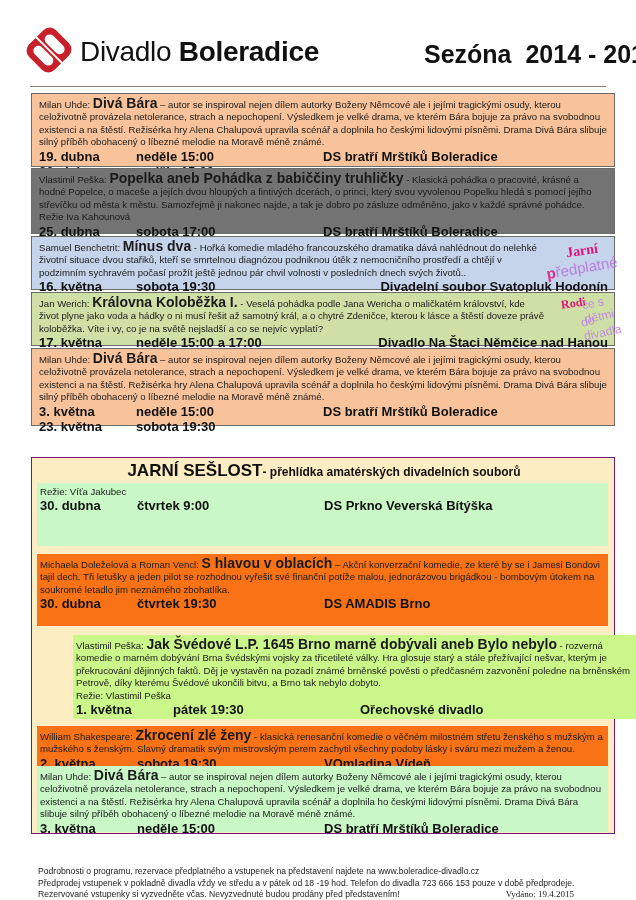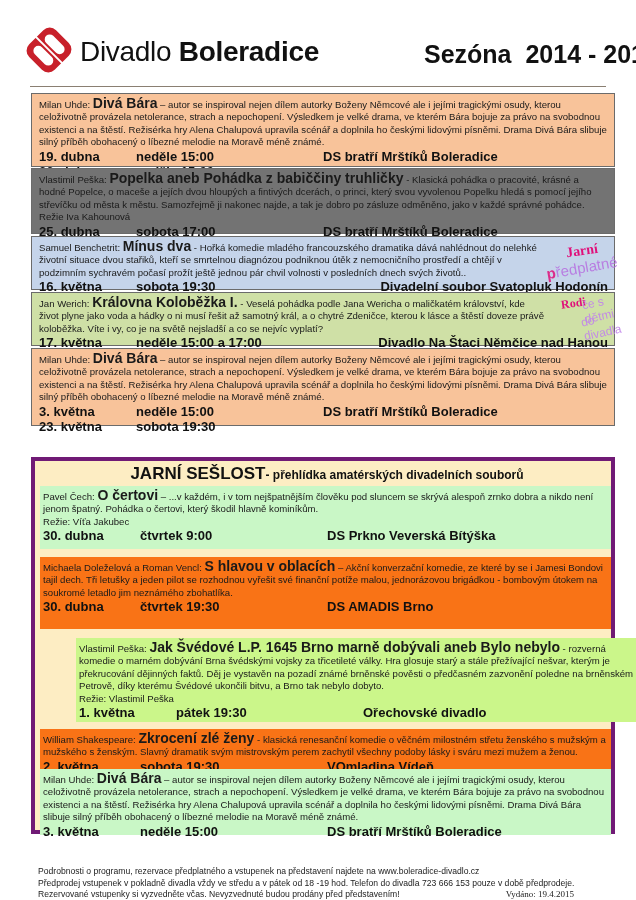--- a/index.html
+++ b/index.html
@@ -22,21 +22,21 @@
   .row { display: flex; font-size: 13px; font-weight: bold; line-height: 15px; color: #111; }
   .row .date { width: 97px; }
   .row .time { width: 187px; }
   .row .place { flex: 1; }
 
   .c-orange { background: #f8c39a; }
   .c-yellow { background: #737373; }
   .c-blue { background: #c5d4ea; }
   .c-olive { background: #cfe0a6; }
 
-  .festival { position: absolute; left: 31px; top: 457px; width: 584px; height: 377px; background: #fdedc3; border: 4px solid #701a75; }
+  .festival { position: absolute; left: 31px; top: 457px; width: 584px; height: 377px; background: #fdedc3; border: 1px solid #701a75; }
   .fest-title { position: absolute; left: 0; top: 3px; width: 584px; text-align: center; }
   .fest-title .big { font-size: 17px; font-weight: bold; }
   .fest-title .small { font-size: 12px; font-weight: bold; }
   .fbox { position: absolute; left: 5px; width: 571px; padding: 3px 3px 2px 3px; }
   .fbox .desc { font-size: 9.6px; line-height: 12.4px; color: #1a1a1a; }
   .fbox .title { font-size: 14px; font-weight: bold; }
   .c-mint { background: #c9f7c6; }
   .c-lime { background: #cbf68a; margin-left: 36px; }
   .c-lime2 { background: #f97316; }
 
@@ -144,21 +144,20 @@
 <div class="stamp s3">Rodi</div>
 <div class="stamp s4">če s dětmi</div>
 <div class="stamp s5">do divadla</div>
 
 <div class="festival">
   <div class="fest-title">
     <span class="big">JARNÍ SEŠLOST</span><span class="small">- přehlídka amatérských divadelních souborů</span>
   </div>
 
   <div class="fbox c-mint" style="top:25px;height:63px">
-    <div class="desc"><span>Pavel Čech: </span><span class="title">O čertovi</span><span> – ...v každém, i v tom nejšpatnějším člověku pod sluncem se skrývá alespoň zrnko dobra a nikdo není jenom špatný. Pohádka o čertovi, který škodil hlavně kominíkům.</span></div>
     <div class="desc">Režie: Víťa Jakubec</div>
     <div class="row">
       <span class="date">30. dubna</span>
       <span class="time">čtvrtek 9:00</span>
       <span class="place">DS Prkno Veverská Bítýška</span>
     </div>
   </div>
 
   <div class="fbox c-lime2" style="top:96px;height:72px">
     <div class="desc"><span>Michaela Doleželová a Roman Vencl: </span><span class="title">S hlavou v oblacích</span><span> – Akční konverzační komedie, ze které by se i Jamesi Bondovi tajil dech. Tři letušky a jeden pilot se rozhodnou vyřešit své finanční potíže malou, jednorázovou brigádkou - bombovým útokem  na soukromé letadlo jim neznámého zbohatlíka.</span></div>

